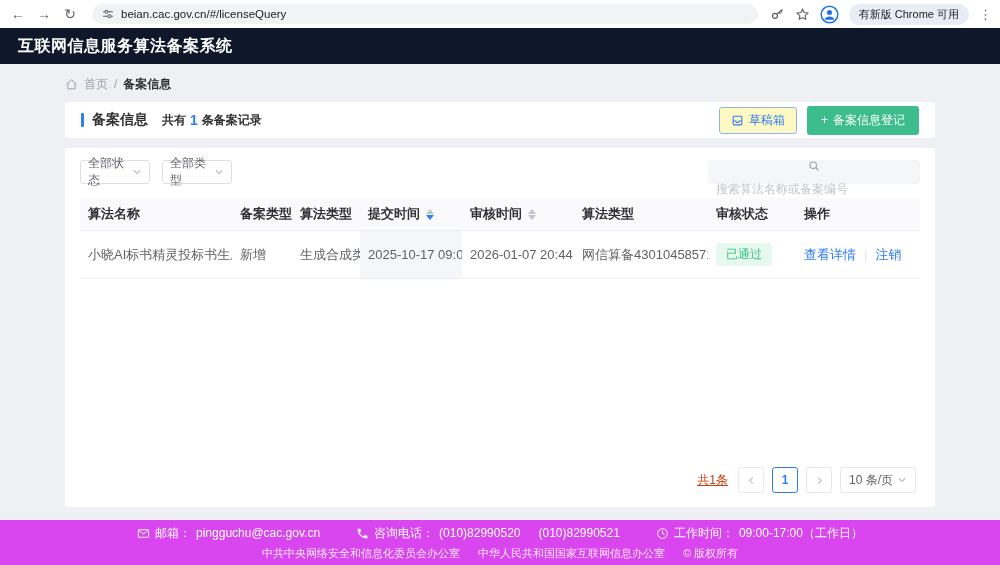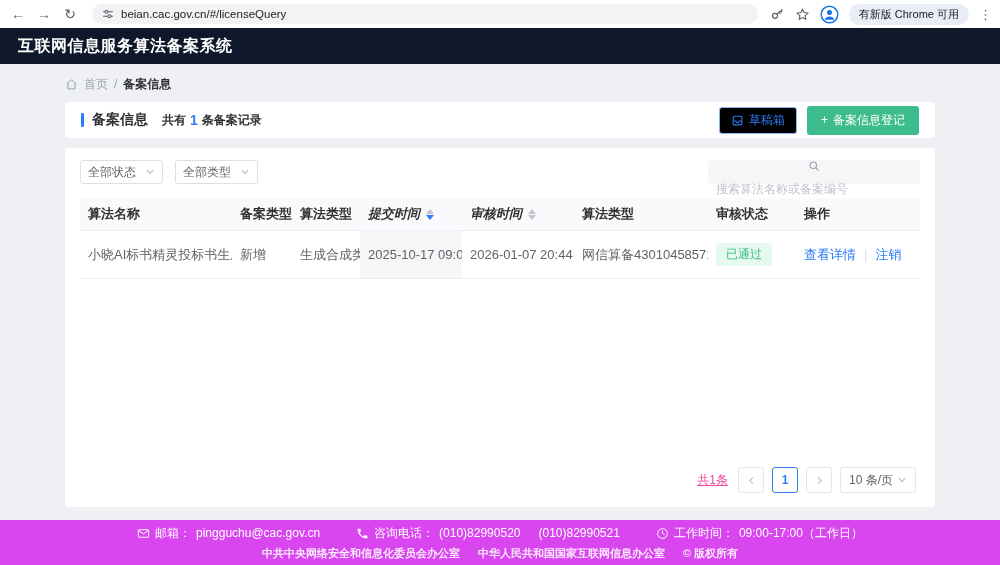--- a/index.html
+++ b/index.html
@@ -34,67 +34,67 @@
   .breadcrumb .current { color:#303133; font-weight:bold; }
 
   .card { background:#ffffff; border-radius:3px; }
   .card-title { height:36px; margin-top:6px; display:flex; align-items:center; padding:0 16px; }
   .tbar { width:3px; height:14px; background:#2e7cf6; border-radius:1px; margin-right:8px; }
   .tb-title { font-size:14px; font-weight:bold; color:#303133; margin-right:14px; }
   .tb-count { font-size:12px; font-weight:bold; color:#303133; }
   .tb-num { color:#2e7cf6; font-size:14px; font-weight:bold; padding:0 4px; }
   .tb-btns { margin-left:auto; display:flex; align-items:center; gap:10px; }
   .btn-draft { display:flex; align-items:center; gap:5px; border:1px solid #8bb3f7; color:#2e7cf6;
-               background:#000000; font-size:12px; padding:4px 11px; border-radius:3px; cursor:pointer; }
+               background:#fef9c3; font-size:12px; padding:4px 11px; border-radius:3px; cursor:pointer; }
   .btn-green { display:flex; align-items:center; gap:5px; background:#3dbd8d; color:#fff; font-size:12px;
                padding:6px 14px; border-radius:3px; border:none; cursor:pointer; }
 
   .card-main { margin-top:10px; height:359px; padding:12px 15px; display:flex; flex-direction:column; }
   .filters { display:flex; align-items:center; }
-  .select { width:83px; height:24px; border:1px solid #dcdfe6; border-radius:3px; display:flex;
+  .select { width:70px; height:24px; border:1px solid #dcdfe6; border-radius:3px; display:flex;
             align-items:center; justify-content:space-between; padding:0 7px; font-size:12px;
             color:#606266; margin-right:12px; cursor:pointer; background:#fff; }
   .search-box { margin-left:auto; width:212px; height:24px; background:#f5f6f8; border-radius:4px;
                 display:flex; align-items:center; padding:0 8px; gap:10px;flex-direction:column; }
   .search-box input { border:none; outline:none; background:transparent; font-size:12px; width:100%;
                       color:#303133; }
   .search-box input::placeholder { color:#c0c4cc; }
 
   table.grid { width:100%; border-collapse:collapse; margin-top:14px; table-layout:fixed; }
   table.grid th { font-size:13px; color:#303133; text-align:left; font-weight:bold; padding:7px 8px;
                   background:#fafafc; border-bottom:1px solid #ebeef5; white-space:nowrap; }
   table.grid td { font-size:13px; color:#606266; padding:12px 8px; border-bottom:1px solid #ebeef5;
                   white-space:nowrap; overflow:hidden; }
   th.sorted { background:#eef0f4; }
   td.sorted { background:#f5f6f8; }
-  .th-flex { display:flex; align-items:center; gap:6px;font-style:italic; }
+  .th-flex { display:flex; align-items:center; gap:6px; }
   .carets { display:inline-flex; flex-direction:column; gap:1px; }
   .badge-pass { display:inline-block; background:#e7f9ee; color:#2ebe85; font-size:12px;
                 padding:3px 10px; border-radius:3px; }
   .link { color:#2e7cf6; font-size:13px; cursor:pointer; text-decoration:none; }
   .act-div { color:#e0e3ea; margin:0 8px; }
 
   .pager { margin-top:auto; display:flex; align-items:center; justify-content:flex-end; gap:8px;
            padding:6px 4px 2px 0; }
-  .pg-total { font-size:12px; color:#ec4899; margin-right:2px;text-decoration:underline; }
+  .pg-total { font-size:12px; color:#c2410c; margin-right:2px;text-decoration:underline; }
   .pg-btn { width:26px; height:26px; border:1px solid #e4e7ed; border-radius:3px; background:#fff;
             display:flex; align-items:center; justify-content:center; color:#c0c4cc; font-size:12px;
             cursor:pointer; }
   .pg-cur { border-color:#2e7cf6; color:#2e7cf6; font-weight:bold; }
   .pg-size { width:76px; height:26px; border:1px solid #e4e7ed; border-radius:3px; background:#fff;
              display:flex; align-items:center; justify-content:space-between; padding:0 8px;
              font-size:12px; color:#606266; cursor:pointer; }
 
   
   .footer { position:absolute; left:0; bottom:0; width:1000px; height:45px; background:#d946ef;
             color:#fff; display:flex; flex-direction:column; align-items:center; justify-content:center;
             gap:4px; }
   .f-line1 { display:flex; align-items:center; gap:36px; font-size:12px; }
   .f-item { display:flex; align-items:center; gap:5px; }
-  .f-line2 { font-size:11px; color:rgba(255,255,255,.88); display:flex; gap:18px; align-items:flex-start;font-weight:bold; }
+  .f-line2 { font-size:11px; color:rgba(255,255,255,.88); display:flex; gap:18px; align-items:flex-start; }
 
   .icon { display:inline-flex; align-items:center; justify-content:center; }
 </style>
 </head>
 <body>
 
 <div class="browser-bar">
   <span class="nav-btn">←</span>
   <span class="nav-btn">→</span>
   <span class="nav-btn">↻</span>

